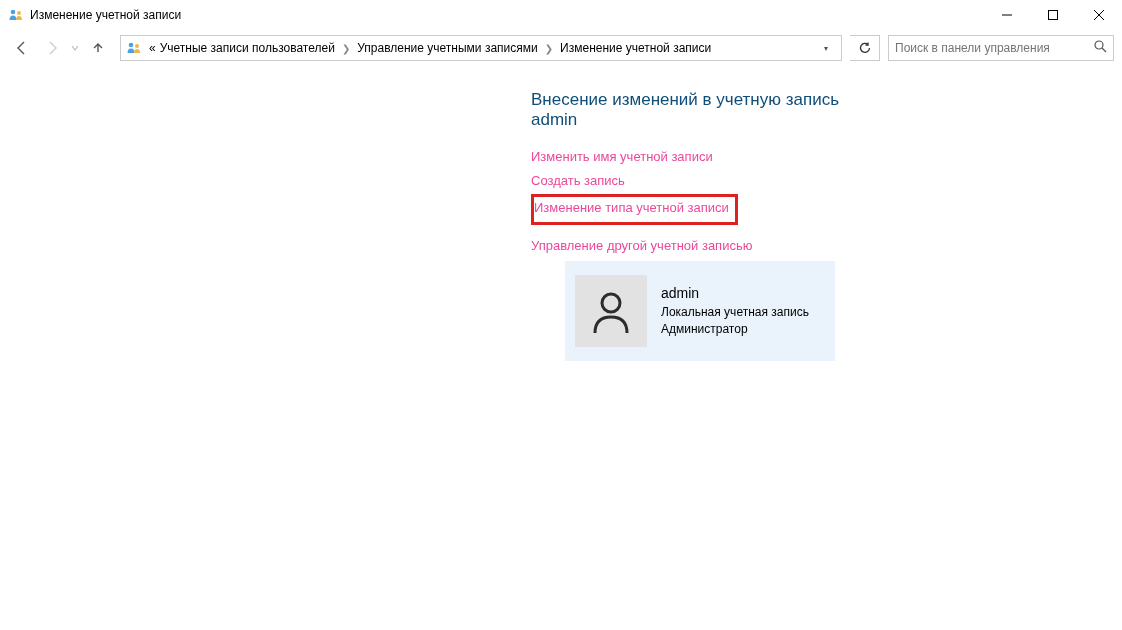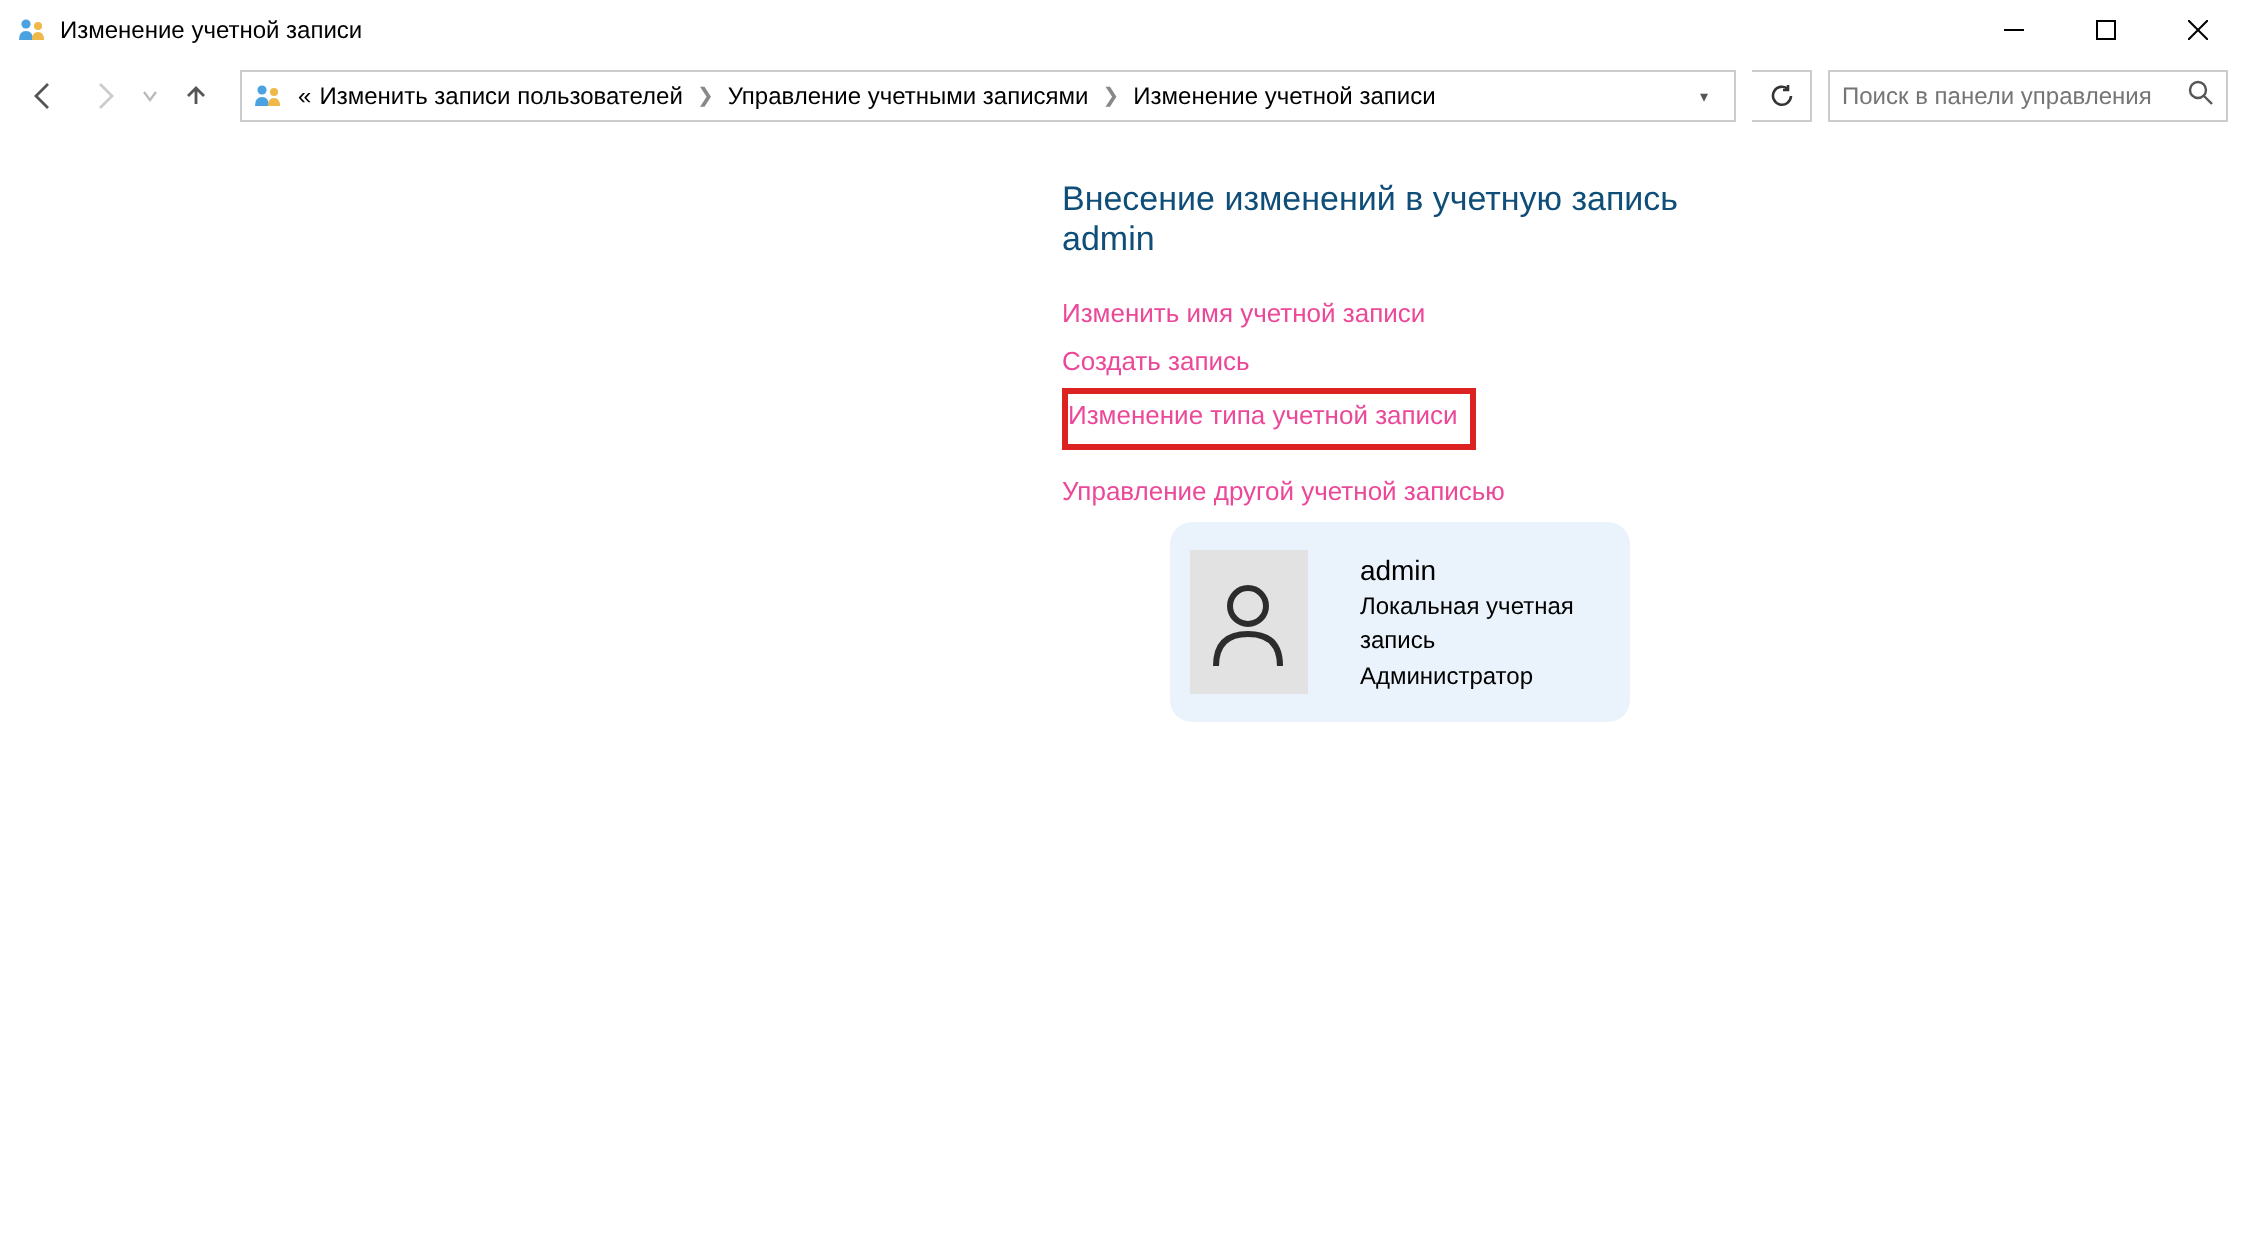--- a/index.html
+++ b/index.html
@@ -71,21 +71,21 @@
   .addr-sep { color: #888; font-size: 10px; padding: 0 3px; }
   .addr-seg { color: #000; white-space: nowrap; }
   .addr-drop {
     margin-left: auto; width: 22px; text-align: center; color: #555; font-size: 8px;
   }
   .refresh-btn {
     width: 30px; height: 26px; border: 1px solid #ccc; border-left: none;
     display: flex; align-items: center; justify-content: center; color: #333;
   }
   .search-box {
-    width: 200px; height: 26px; border: 1px solid #ccc;
+    width: 226px; height: 26px; border: 1px solid #ccc;
     display: flex; align-items: center; padding: 0 6px; margin-left: 6px;
     color: #888;
   }
   .search-box input {
     flex: 1; border: none; outline: none; font-size: 12px; color: #555;
     font-family: inherit; background: transparent;
   }
   .search-box .sicon { color: #555; margin-left: 4px; }
   
   .content {
@@ -113,28 +113,27 @@
     border: 3px solid #d22;
     display: inline-block;
     padding: 2px 6px 4px 0;
     margin-bottom: 6px;
     margin-top: -2px;
   }
   .highlight-box a { margin-bottom: 0; }
   .manage-link { margin-top: 6px; }
   
   .user-card {
-    width: 230px;
+    width: 270px;
     background: #eaf3fb;
     padding: 14px 14px 14px 10px;
     display: flex;
     align-items: center;
-    gap: 26px;
+    gap: 14px;
     margin-left: 8px;
-    border-radius: 11px;
   }
   .avatar {
     width: 72px; height: 72px;
     background: #e2e2e2;
     display: flex; align-items: center; justify-content: center;
     color: #2c2c2c;
   }
   .user-info { font-size: 12px; line-height: 1.45; }
   .user-name { font-size: 14px; }
 </style>
@@ -196,21 +195,21 @@
   <div class="addr-bar">
     <span class="addr-icon">
       <svg width="16" height="16" viewBox="0 0 16 16">
         <circle cx="5" cy="5" r="2.3" fill="#4aa3e0"></circle>
         <path d="M1.5 13 Q1.5 8.5 5 8.5 Q8.5 8.5 8.5 13 Z" fill="#4aa3e0"></path>
         <circle cx="11" cy="6" r="2" fill="#f0b848"></circle>
         <path d="M8 13 Q8 9 11 9 Q14 9 14 13 Z" fill="#f0b848"></path>
       </svg>
     </span>
     <span class="addr-seg">«</span>
-    <span class="addr-seg">Изменить записи пользователей</span>
+    <span class="addr-seg">Учетные записи пользователей</span>
     <span class="addr-sep">❯</span>
     <span class="addr-seg">Управление учетными записями</span>
     <span class="addr-sep">❯</span>
     <span class="addr-seg">Изменение учетной записи</span>
     <span class="addr-drop">▾</span>
   </div>
   <div class="refresh-btn">
     <svg width="14" height="14" viewBox="0 0 14 14">
       <path d="M11.5 7 A4.5 4.5 0 1 1 10 3.5" fill="none" stroke="#333" stroke-width="1.3"></path>
       <path d="M10 1.5 L10 4 L7.5 4" fill="none" stroke="#333" stroke-width="1.3"></path>

